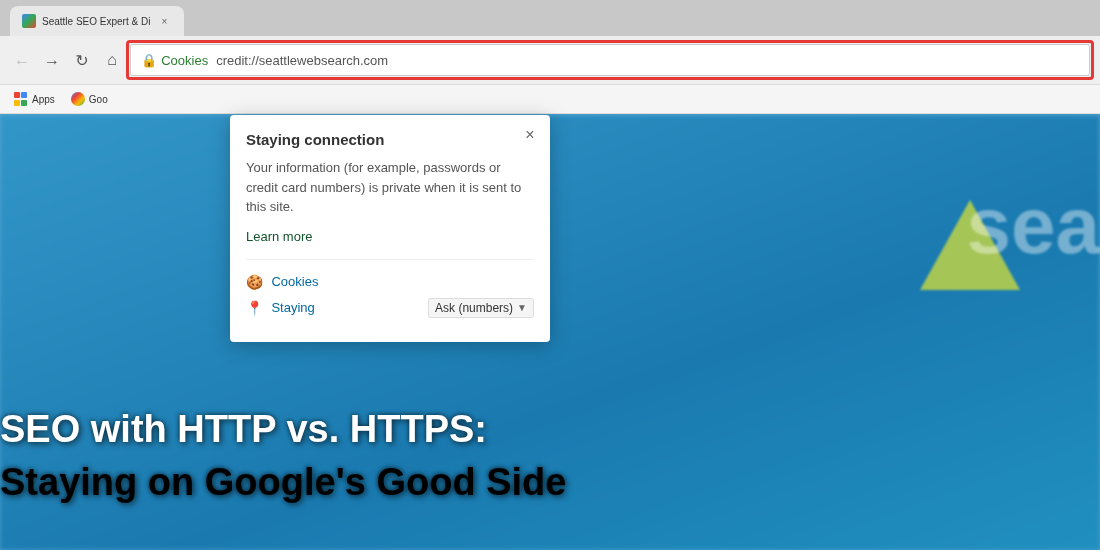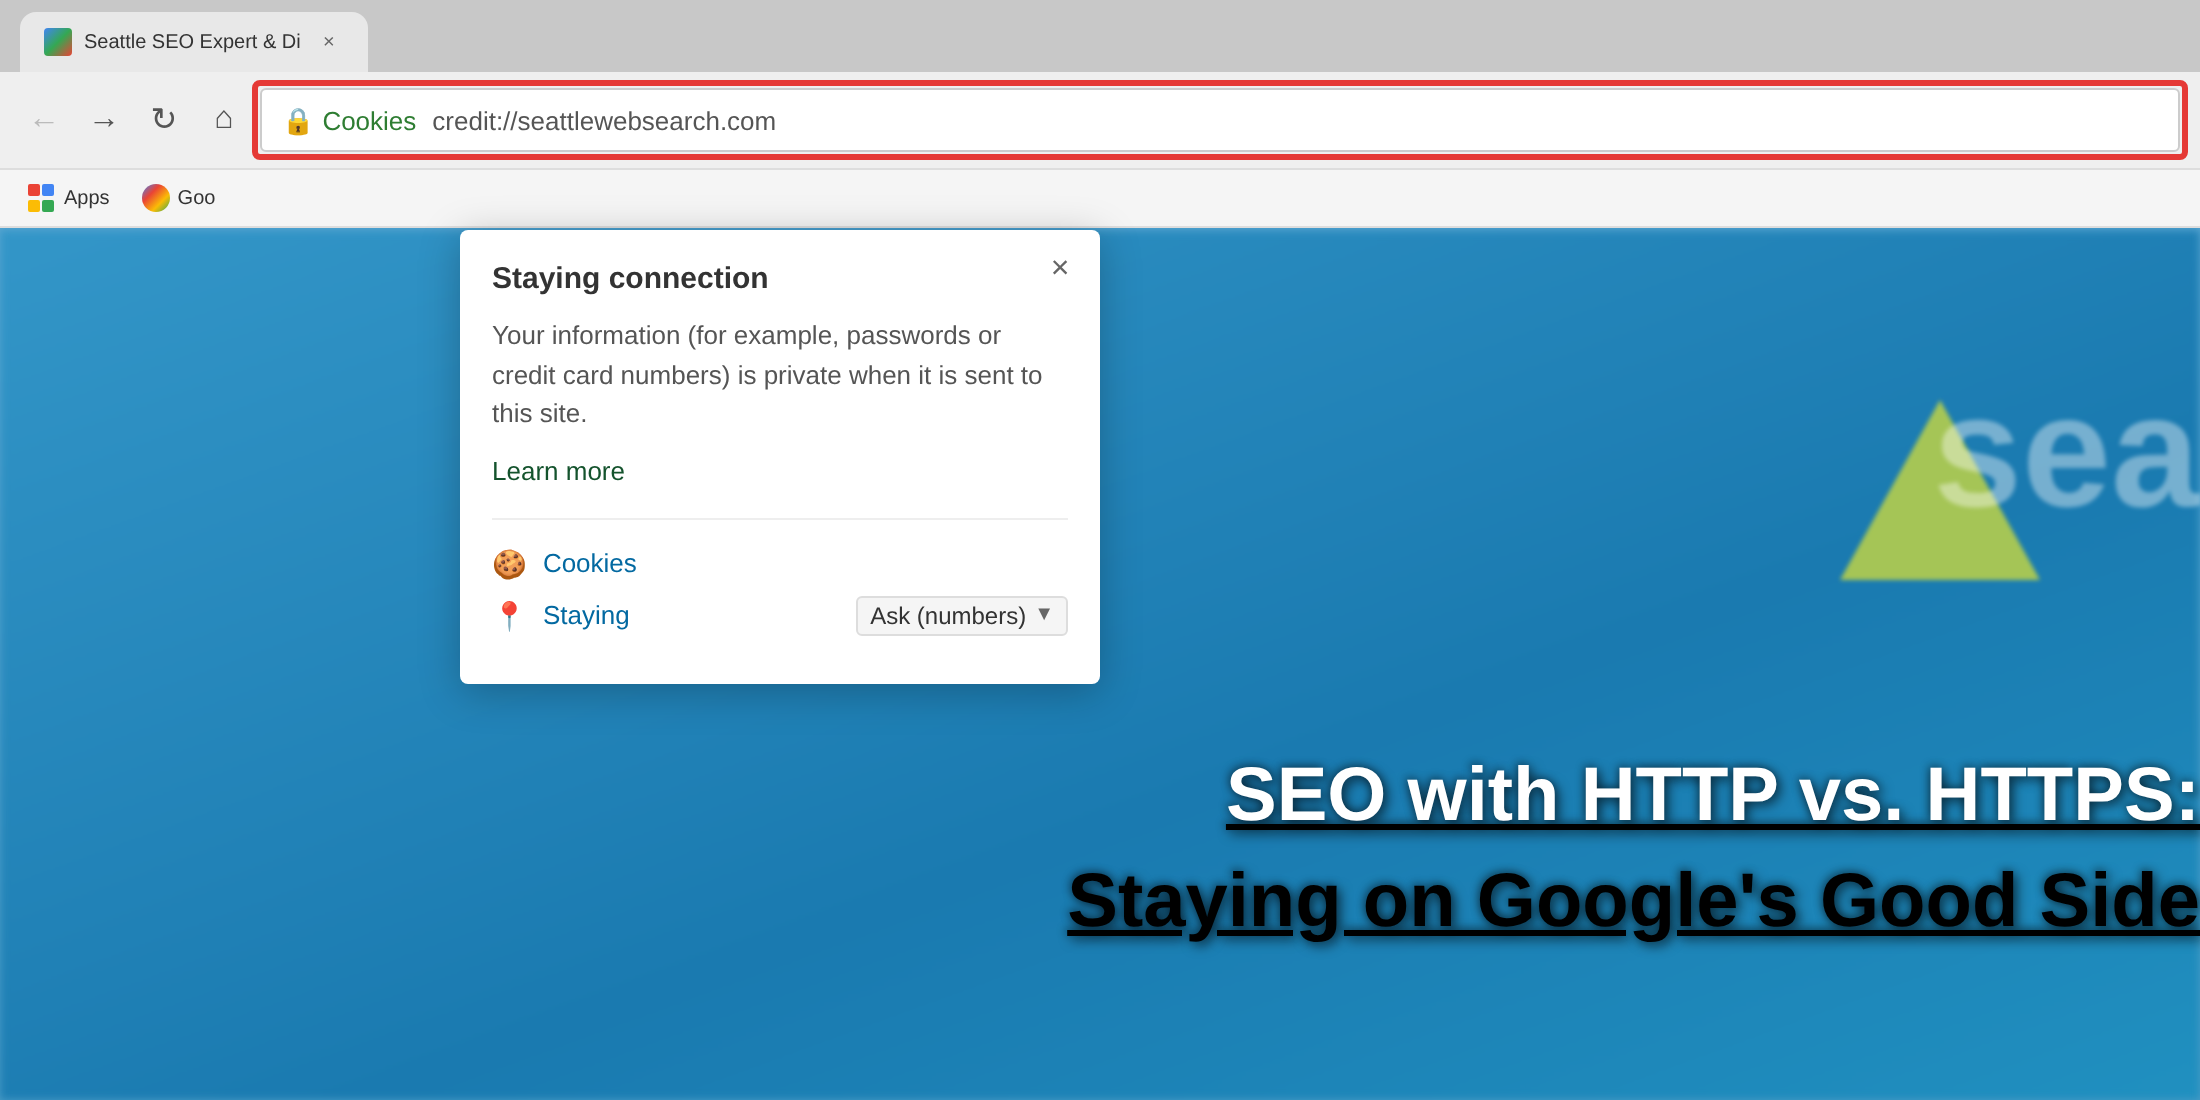--- a/index.html
+++ b/index.html
@@ -285,26 +285,25 @@
       border-left: 50px solid transparent;
       border-right: 50px solid transparent;
       border-bottom: 90px solid #c8d840;
       opacity: 0.8;
       filter: blur(1px);
     }
 
     
     .headline-overlay {
       position: absolute;
-      bottom: 75px;
+      bottom: 44px;
       left: 0;
       width: 100%;
-      text-align: right;
+      text-align: left;
       z-index: 50;
-      text-decoration: underline;
     }
 
     .headline-line1 {
       font-size: 38px;
       font-weight: 900;
       color: white;
       text-shadow: 2px 2px 6px rgba(0,0,0,0.6), -1px -1px 4px rgba(0,0,0,0.4);
       line-height: 1.2;
       display: block;
     }

